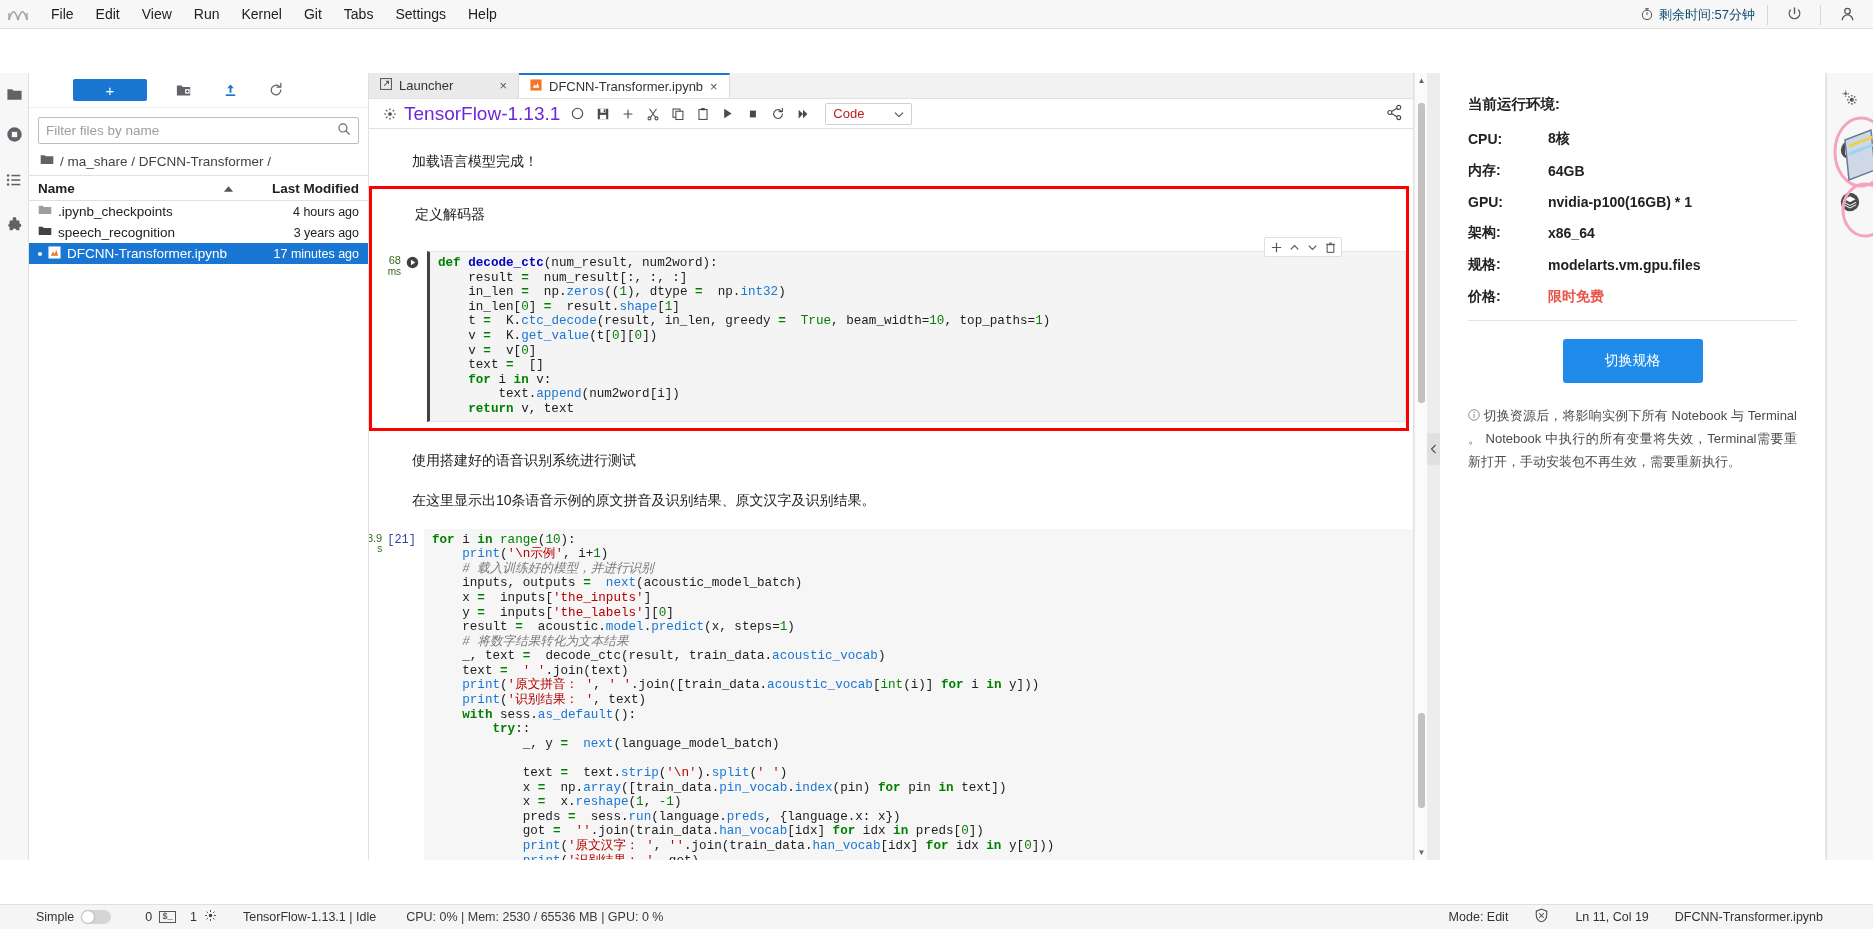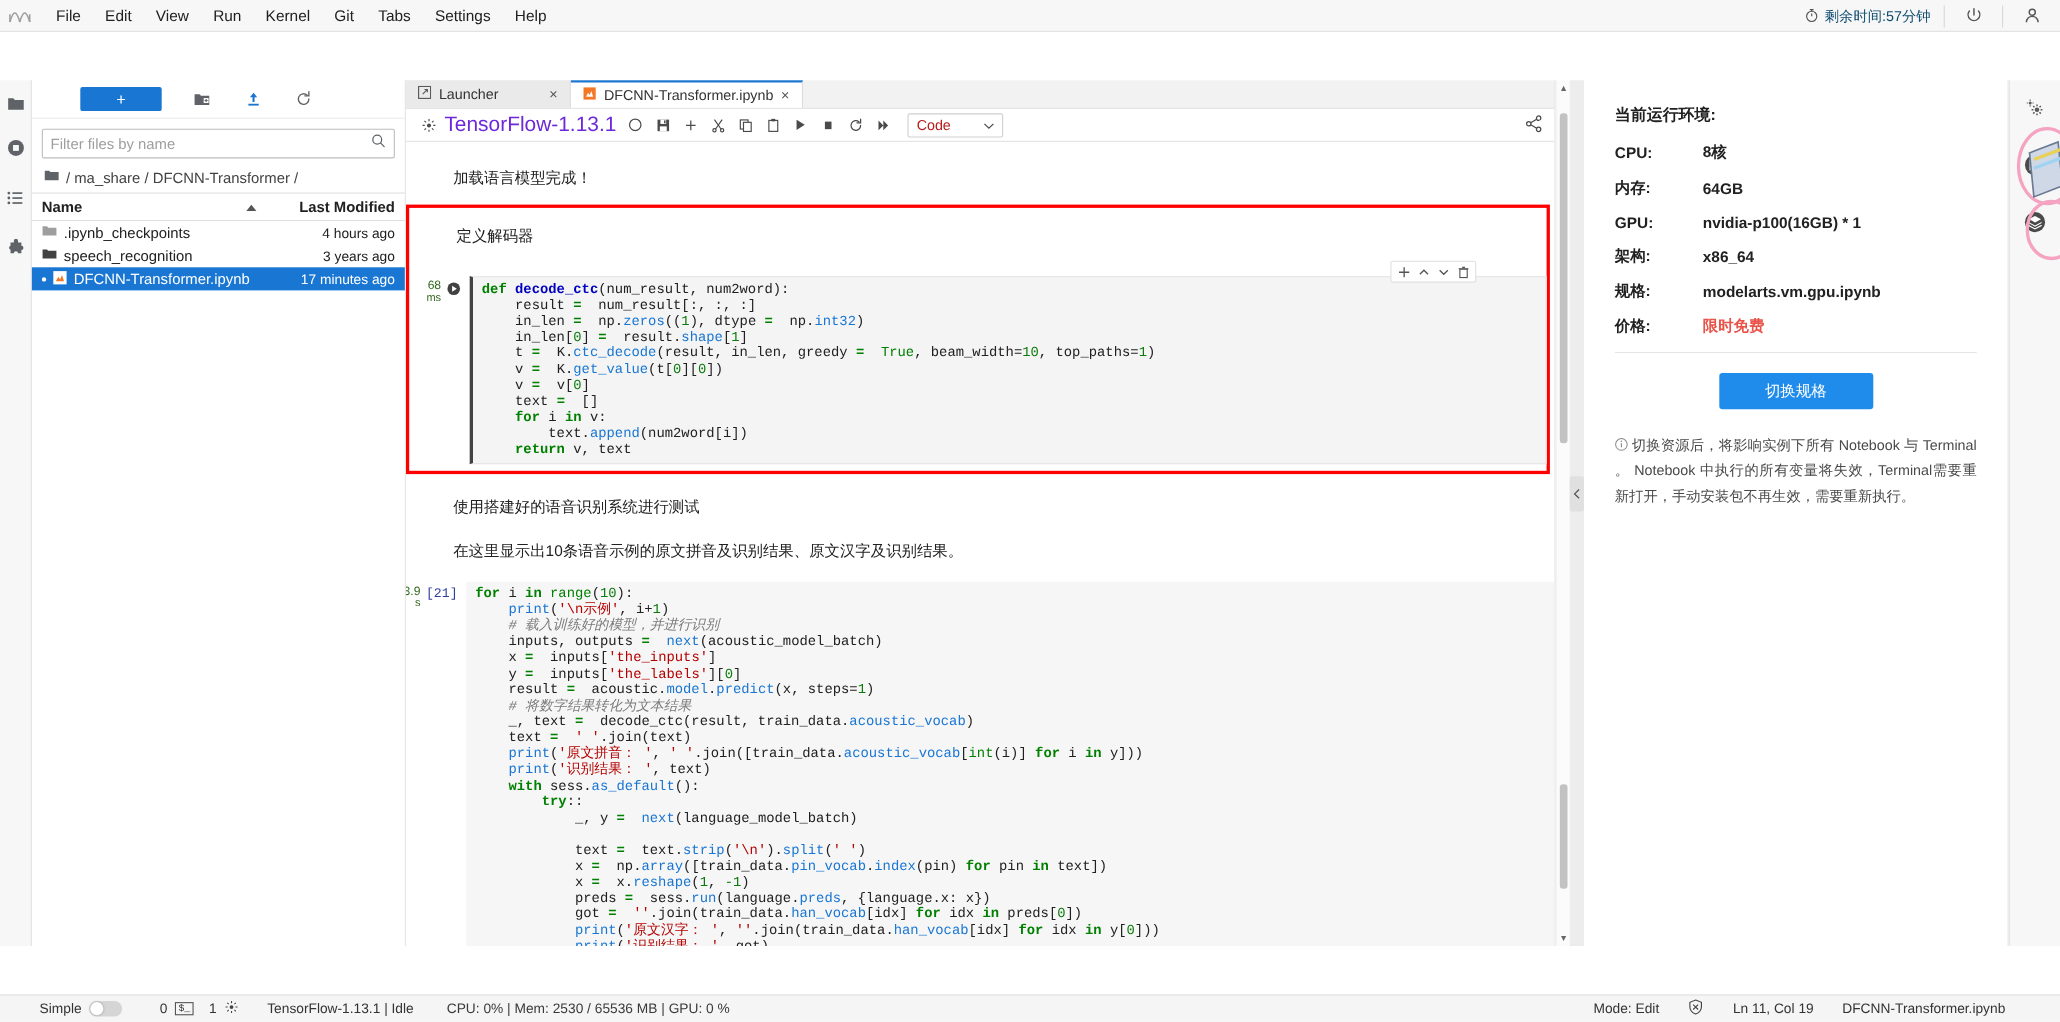--- a/index.html
+++ b/index.html
@@ -185,21 +185,21 @@
     width: 386px; flex:0 0 386px; background:#fff; padding: 22px 28px 0 28px;
     border-right:1px solid #e8e8e8; position:relative;
   }
   .rp-title { font-size: 14.5px; font-weight:bold; color:#212121; margin-bottom: 16px;}
   .rp-row { display:flex; align-items:center; margin-bottom: 14px; font-size: 14px;}
   .rp-key { width: 80px; flex:0 0 80px; font-weight:bold; color:#212121;}
   .rp-val { font-weight:bold; color:#212121;}
   .rp-val.free { color:#e8534a; }
   .rp-sep { height:1px; background:#e4e4e4; margin: 8px 0 18px 0;}
   .switch-btn {
-    display:block; margin: 4px auto; width: 140px; height: 33px;
+    display:block; margin: 4px auto; width: 140px; height: 44px;
     background:#1f8ceb; color:#fff; border:none; border-radius:3px;
     font-size:14px; cursor:pointer; font-family:inherit;
   }
   .rp-note { margin-top: 22px; font-size: 13px; color:#4a4a4a; line-height: 1.75; text-align: justify;}
   .rp-note .inf { font-size: 12px; }
 
   
   .rightrail {
     width: 47px; flex:0 0 47px; background:#f7f7f7; border-left:1px solid #e0e0e0;
     display:flex; flex-direction:column; align-items:center; padding-top: 10px; gap: 22px;
@@ -640,21 +640,21 @@
       <div class="rp-row">
         <div class="rp-key">GPU:</div>
         <div class="rp-val">nvidia-p100(16GB) * 1</div>
       </div>
       <div class="rp-row">
         <div class="rp-key">架构:</div>
         <div class="rp-val">x86_64</div>
       </div>
       <div class="rp-row">
         <div class="rp-key">规格:</div>
-        <div class="rp-val">modelarts.vm.gpu.ipynb</div>
+        <div class="rp-val">modelarts.vm.gpu.files</div>
       </div>
       <div class="rp-row">
         <div class="rp-key">价格:</div>
         <div class="rp-val free">限时免费</div>
       </div>
 
       <div class="rp-sep"></div>
       <button class="switch-btn">切换规格</button>
 
       <div class="rp-note">

